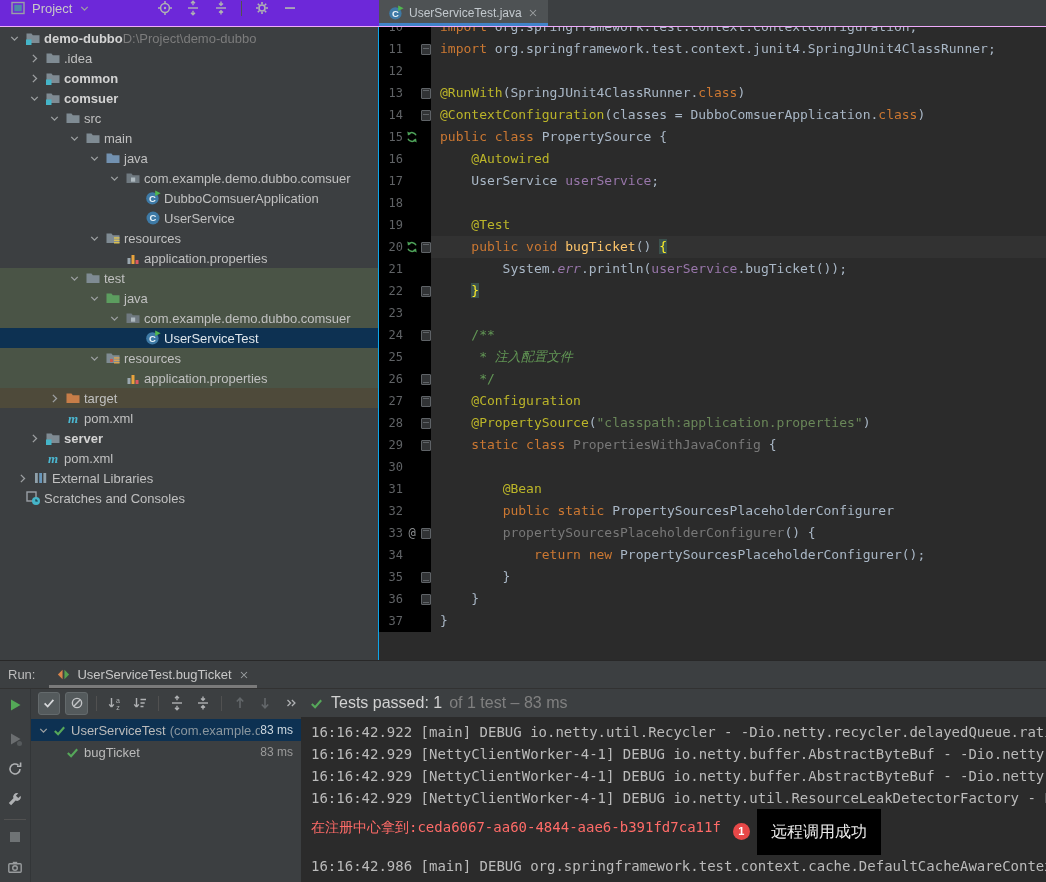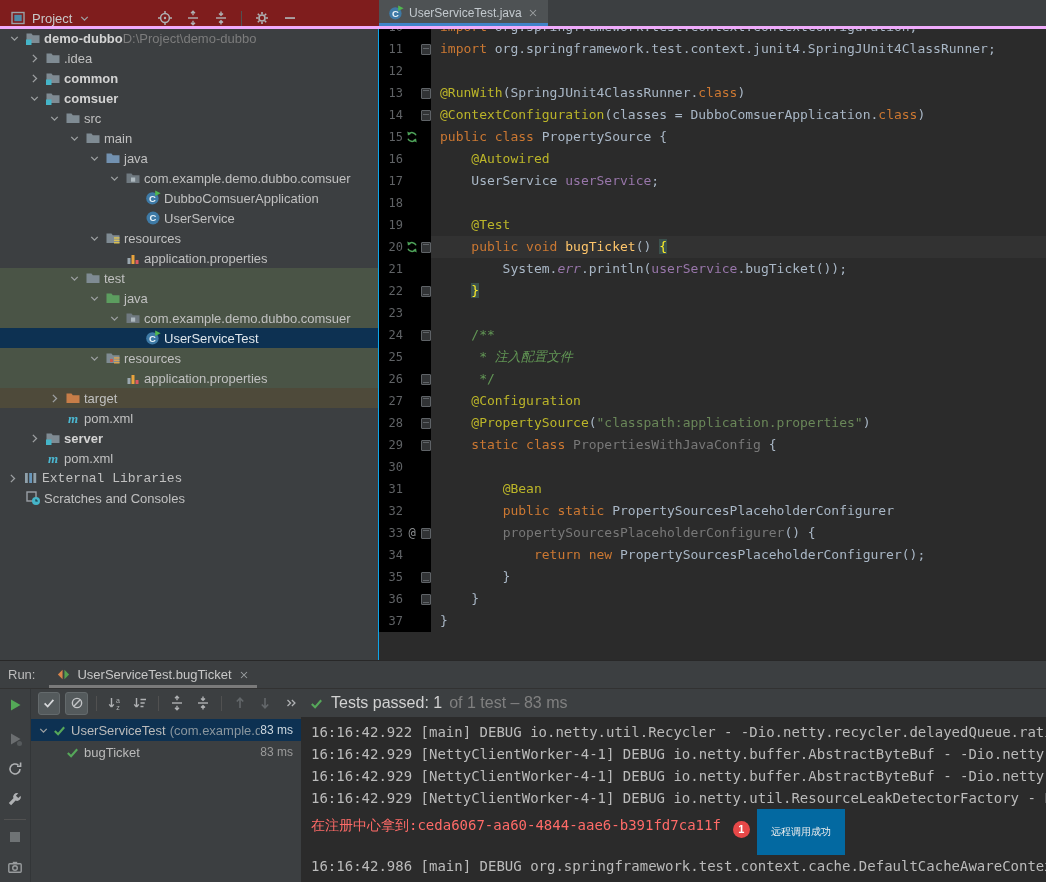--- a/index.html
+++ b/index.html
@@ -1,22 +1,22 @@
 <!DOCTYPE html>
 <html><head>
 <meta charset="utf-8">
 <style>
   html,body{margin:0;padding:0;background:#1e1e1e;}
   .app{position:relative;width:1046px;height:882px;overflow:hidden;background:#3c3f41;
        font-family:"Liberation Sans",sans-serif;color:#bbbbbb;user-select:none;}
   svg{display:block;}
 
   
-  .topbar{position:absolute;left:0;top:0;width:100%;height:26px;background:#7f1d1d;
-          border-bottom:3px solid #f0abfc;display:flex;align-items:flex-end;z-index:5;}
+  .topbar{position:absolute;left:0;top:0;width:100%;height:26px;background:#6d28d9;
+          border-bottom:1px solid #f0abfc;display:flex;align-items:flex-start;z-index:5;}
   .proj-head{display:flex;align-items:center;gap:6px;padding-left:10px;}
   .proj-label{font-size:13px;color:#c8c8c8;}
   .topbar-tools{display:flex;align-items:center;gap:12px;margin-left:66px;}
   .tb-sep{width:1px;height:15px;background:#515151;}
   .tabbar{position:absolute;left:379px;top:0;right:0;height:26px;background:#3c3f41;display:flex;}
   .ed-tab{position:relative;display:flex;align-items:center;gap:5px;padding:0 9px;height:26px;
           background:#4e5254;font-size:12px;color:#c3c9ce;}
   .ed-tab::after{content:"";position:absolute;left:0;right:0;bottom:0;height:3px;background:#4083c9;}
 
   
@@ -81,22 +81,22 @@
              font-size:16px;flex:none;}
   .st-main{color:#d2d2d2;}
   .st-rest{color:#808080;}
   .console{flex:1;overflow:hidden;padding:4px 0 0 10px;font-family:"DejaVu Sans Mono",monospace;
            font-size:14px;line-height:22px;white-space:pre;}
   .con-d{color:#bbbbbb;}
   .con-e{color:#ff6b68;}
   .badge{display:inline-flex;width:17px;height:17px;border-radius:50%;background:#e74848;color:#fff;
          font-family:"Liberation Sans",sans-serif;font-size:11px;font-weight:bold;
          align-items:center;justify-content:center;margin:0 7px 0 12px;vertical-align:-3px;}
-  .ctip{display:inline-block;background:#0369a1;color:#ededed;font-family:"Liberation Sans",sans-serif;
-        font-size:10px;padding:12px 14px;vertical-align:-5px;}
+  .ctip{display:inline-block;background:#000000;color:#ededed;font-family:"Liberation Sans",sans-serif;
+        font-size:16px;padding:12px 14px;vertical-align:-5px;}
 </style>
 </head>
 <body>
 
 <div class="app">
 
   <div class="topbar">
     <div class="proj-head">
       <span id="win-icon">
           <svg width="16" height="16" viewBox="0 0 16 16">
@@ -452,21 +452,21 @@
           </div>
           <div class="trow" style="padding-left: 26px;">
             <span class="chev"></span>
             <span class="ticon">
               <svg width="16" height="16" viewBox="0 0 16 16">
                 <text x="8" y="12.5" font-size="13" font-style="italic" font-weight="bold" text-anchor="middle" fill="#4bb8d2" font-family="Liberation Serif,serif">m</text>
               </svg>
             </span>
             <span class="tlabel">pom.xml</span>
           </div>
-          <div class="trow" style="padding-left: 4px; font-family: Liberation Mono, monospace;">
+          <div class="trow" style="padding-left: 14px;">
             <span class="chev">
               <svg width="13" height="13" viewBox="0 0 16 16">
                 <path d="M6 3.5l4.5 4.5L6 12.5" stroke="#9da0a2" stroke-width="1.6" fill="none"></path>
               </svg>
             </span>
             <span class="ticon">
               <svg width="16" height="16" viewBox="0 0 16 16">
                 <rect x="2" y="3" width="2.8" height="10" fill="#8fa0aa"></rect>
                 <rect x="6.2" y="3" width="2.8" height="10" fill="#6897bb"></rect>
                 <rect x="10.4" y="3" width="2.8" height="10" fill="#8fa0aa"></rect>

